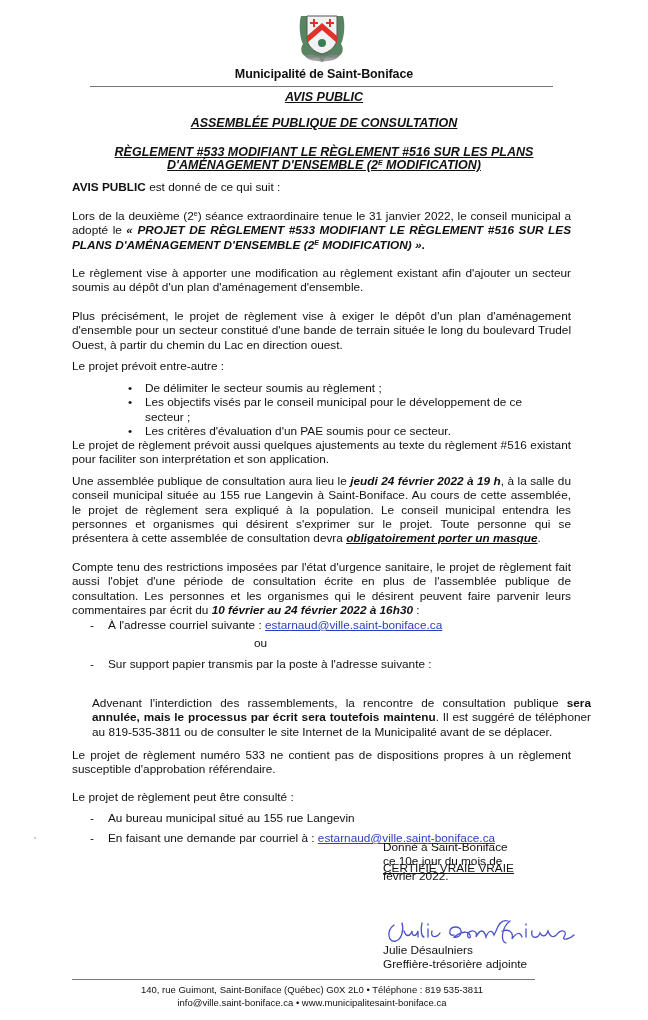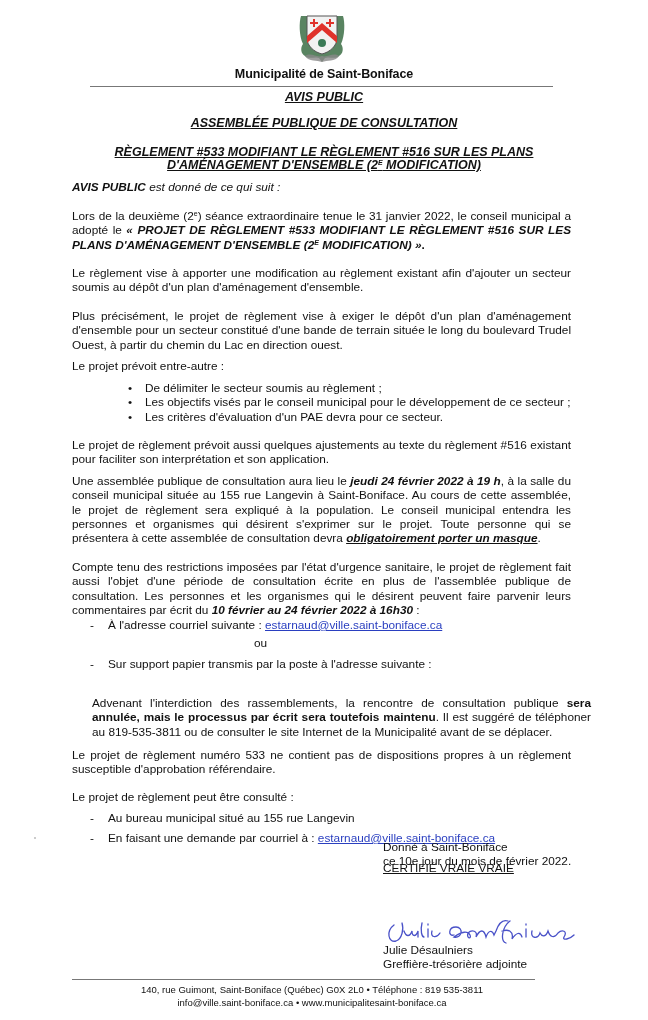--- a/index.html
+++ b/index.html
@@ -1,20 +1,20 @@
 <!DOCTYPE html>
 <html><head>
 <meta charset="utf-8">
 <style>
   html, body { margin: 0; padding: 0; background: #ffffff; }
   body {
     width: 648px; height: 1020px; position: relative; overflow: hidden;
     font-family: "Liberation Sans", sans-serif; color: #111; font-size: 11.8px;
   }
-  .page { position: absolute; left: 0; top: 0; width: 533px; height: 1020px; padding-left: 40px; }
+  .page { position: absolute; left: 0; top: 0; width: 533px; height: 1020px; }
   .crest { position: absolute; left: 297px; top: 12px; width: 50px; height: 52px; }
   .muni-name { position: absolute; top: 67px; left: 0; width: 648px; text-align: center;
     font-weight: bold; font-size: 12.5px; letter-spacing: -0.1px; }
   .rule { position: absolute; height: 1px; background: #777; }
   .rule.top { top: 86px; left: 90px; width: 463px; }
   .rule.bottom { top: 979px; left: 72px; width: 463px; }
   .center-title { position: absolute; left: 0; width: 648px; text-align: center;
     font-weight: bold; font-style: italic; text-decoration: underline; font-size: 12.5px; }
   .t-avis { top: 90px; }
   .t-assemblee { top: 116px; }
@@ -54,36 +54,36 @@
   <div class="muni-name">Municipalité de Saint-Boniface</div>
   <div class="rule top"></div>
 
   <div class="center-title t-avis">AVIS PUBLIC</div>
   <div class="center-title t-assemblee">ASSEMBLÉE PUBLIQUE DE CONSULTATION</div>
   <div class="center-title t-reglement">
     <span>RÈGLEMENT #533 MODIFIANT LE RÈGLEMENT #516 SUR LES PLANS</span><br>
     <span>D'AMÉNAGEMENT D'ENSEMBLE (2</span><sup>E</sup><span> MODIFICATION)</span>
   </div>
 
-  <div class="body" style="top:180px;font-style:italic;">
+  <div class="body" style="top:180px;">
     <b>AVIS PUBLIC</b><span> est donné de ce qui suit :</span>
   </div>
 
   <div class="body just-last" style="top:209px;">
     <span>Lors de la deuxième (2</span><sup>e</sup><span>) séance extraordinaire tenue le 31 janvier 2022, le conseil municipal a adopté le </span><b class="bi"><span>« PROJET DE RÈGLEMENT #533 MODIFIANT LE RÈGLEMENT #516 SUR LES PLANS D'AMÉNAGEMENT D'ENSEMBLE (2</span><sup>E</sup><span> MODIFICATION) »</span></b><b>.</b>
   </div>
 
   <div class="body just-last" style="top:266px;">Le règlement vise à apporter une modification au règlement existant afin d'ajouter un secteur soumis au dépôt d'un plan d'aménagement d'ensemble.</div>
   <div class="body just-last" style="top:309px;">Plus précisément, le projet de règlement vise à exiger le dépôt d'un plan d'aménagement d'ensemble pour un secteur constitué d'une bande de terrain située le long du boulevard Trudel Ouest, à partir du chemin du Lac en direction ouest.</div>
 
   <div class="body" style="top:359px;">Le projet prévoit entre-autre :</div>
   <div class="bul" style="top:381px;">
     <div class="row"><span class="dot">•</span><span>De délimiter le secteur soumis au règlement ;</span></div>
     <div class="row"><span class="dot">•</span><span>Les objectifs visés par le conseil municipal pour le développement de ce secteur ;</span></div>
-    <div class="row"><span class="dot">•</span><span>Les critères d'évaluation d'un PAE devra pour ce secteur.</span></div>
+    <div class="row"><span class="dot">•</span><span>Les critères d'évaluation d'un PAE soumis pour ce secteur.</span></div>
   </div>
 
   <div class="body just-last" style="top:438px;">Le projet de règlement prévoit aussi quelques ajustements au texte du règlement #516 existant pour faciliter son interprétation et son application.</div>
 
   <div class="body just-last" style="top:474px;">
     <span>Une assemblée publique de consultation aura lieu le </span><b class="bi">jeudi 24 février 2022 à 19 h</b><span>, à la salle du conseil municipal située au 155 rue Langevin à Saint-Boniface. Au cours de cette assemblée, le projet de règlement sera expliqué à la population. Le conseil municipal entendra les personnes et organismes qui désirent s'exprimer sur le projet. Toute personne qui se présentera à cette assemblée de consultation devra </span><b class="bi u">obligatoirement porter un masque</b><span>.</span>
   </div>
 
   <div class="body just-last" style="top:560px;">
     <span>Compte tenu des restrictions imposées par l'état d'urgence sanitaire, le projet de règlement fait aussi l'objet d'une période de consultation écrite en plus de l'assemblée publique de consultation. Les personnes et les organismes qui le désirent peuvent faire parvenir leurs commentaires par écrit du </span><b class="bi">10 février au 24 février 2022 à 16h30</b><span> :</span>

